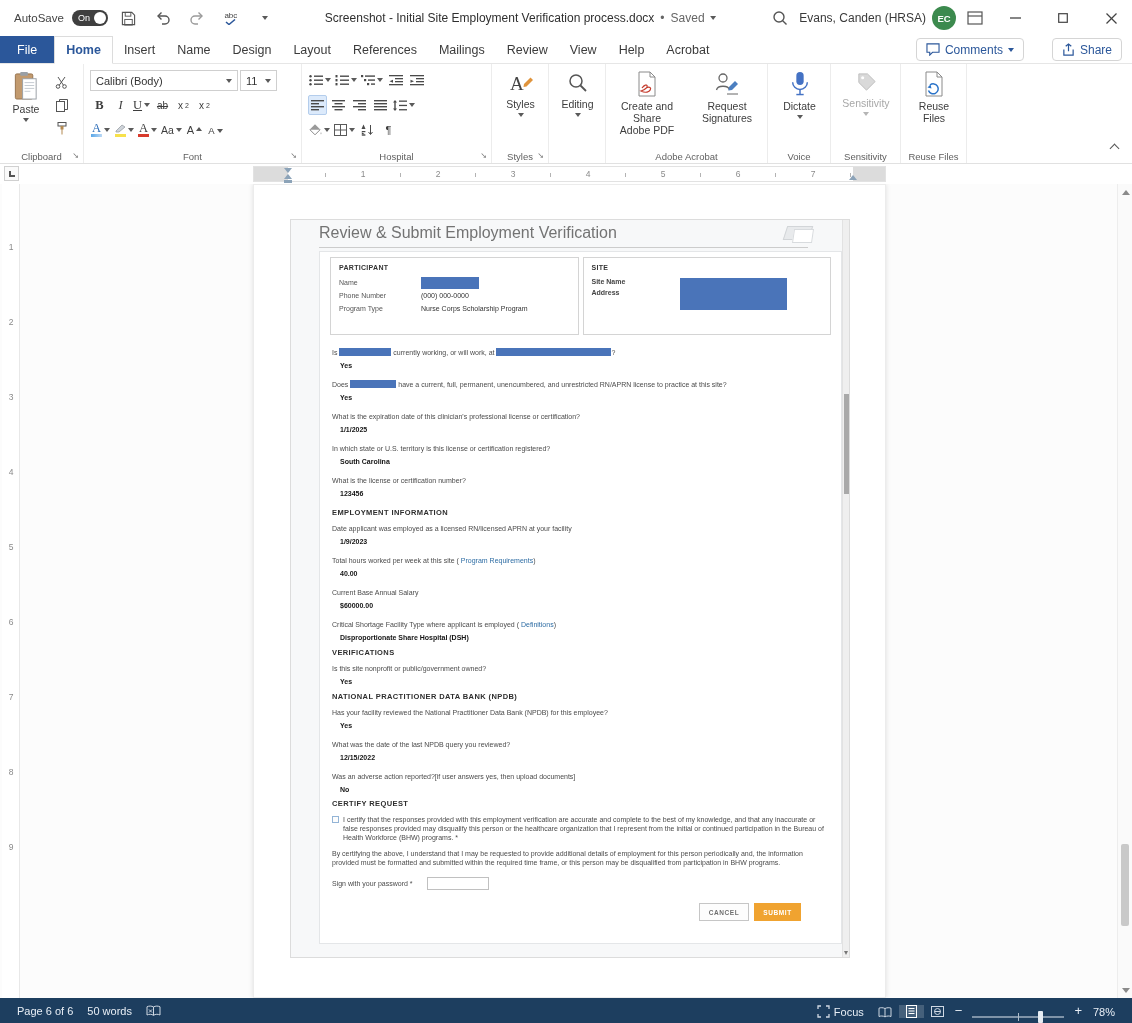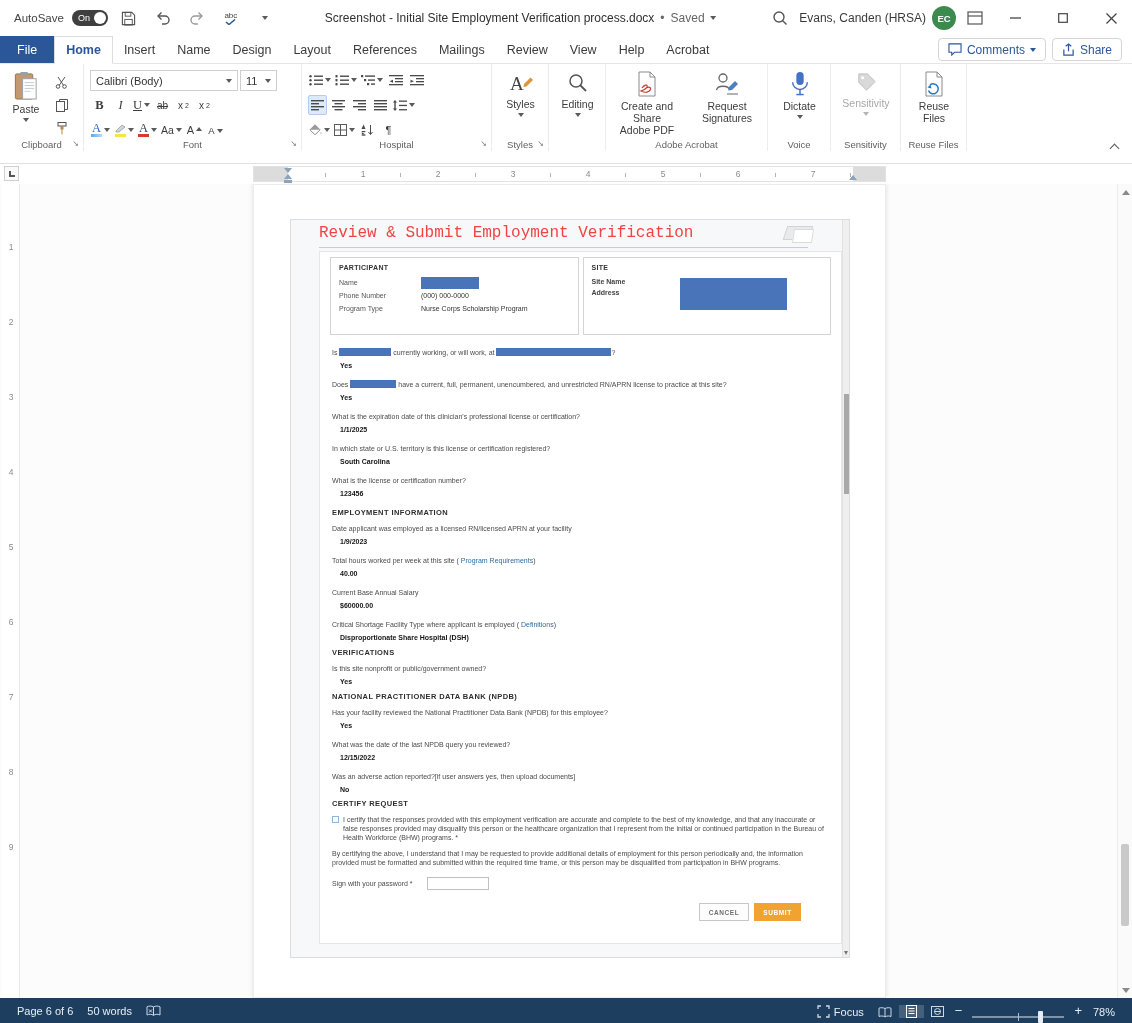--- a/index.html
+++ b/index.html
@@ -22,26 +22,26 @@
   .tb-right{margin-left:auto;display:flex;align-items:center;height:100%;gap:6px;}
   .user{font-size:12px;color:#3a3a3a;}
   .avatar{width:24px;height:24px;border-radius:50%;background:#3c8a4e;color:#fff;font-size:9.5px;font-weight:bold;display:flex;align-items:center;justify-content:center;}
   .win-btn{width:42px;height:36px;display:flex;align-items:center;justify-content:center;}
 
   
   .tabsbar{height:28px;display:flex;align-items:stretch;background:#fff;border-bottom:1px solid #e6e6e6;padding-right:10px;font-size:12.5px;flex:none;}
   .file-tab{background:#2b579a;color:#fff;padding:0 17px;display:flex;align-items:center;}
   .rtab{padding:0 11px;display:flex;align-items:center;color:#3b3b3b;}
   .rtab.active{background:#fff;border:1px solid #dcdcdc;border-bottom:1px solid #fff;margin-bottom:-1px;color:#2b579a;font-weight:bold;}
-  .tab-actions{margin-left:auto;display:flex;align-items:center;gap:6px;}
+  .tab-actions{margin-left:auto;display:flex;align-items:center;gap:28px;}
   .pill-btn{display:flex;align-items:center;gap:5px;height:23px;padding:0 9px;border:1px solid #d5d5d5;border-radius:4px;color:#2b579a;font-size:12px;}
 
   
   .ribbon{height:100px;position:relative;background:#fff;border-bottom:1px solid #e1e1e1;flex:none;}
-  .rgroup{position:absolute;top:0;bottom:12px;border-right:1px solid #ececec;}
+  .rgroup{position:absolute;top:0;bottom:0;border-right:1px solid #ececec;}
   .glabel{position:absolute;bottom:1px;left:0;right:0;text-align:center;font-size:9.5px;color:#5f5f5f;}
   .launcher{position:absolute;bottom:3px;right:4px;font-size:8px;color:#777;line-height:8px;}
   .frow{position:absolute;left:6px;display:flex;align-items:center;gap:2px;}
   .sbtn{height:20px;min-width:19px;display:inline-flex;align-items:center;justify-content:center;gap:2px;border-radius:2px;color:#3d3d3d;padding:0 1px;}
   .sbtn.active{background:#dceafb;border:1px solid #b4cdec;}
   .combo{height:21px;border:1px solid #cfcfcf;display:flex;align-items:center;justify-content:space-between;padding:0 5px;font-size:11px;background:#fff;color:#333;}
   .bigbtn{display:flex;flex-direction:column;align-items:center;gap:3px;padding-top:7px;font-size:10.5px;color:#3d3d3d;text-align:center;line-height:12px;position:absolute;top:0;}
   .bigbtn.gray{color:#a8a8a8;}
   .serifL{font-family:"Liberation Serif",serif;font-size:12.5px;}
   .clr{display:flex;flex-direction:column;align-items:center;line-height:10px;}
@@ -63,21 +63,21 @@
   .mk-r{left:595px;top:8px;border-left:4px solid transparent;border-right:4px solid transparent;border-bottom:5px solid #8ca3b8;}
 
   
   .main{flex:1;position:relative;background:#fcfcfc;overflow:hidden;}
   .vruler{position:absolute;left:2px;top:0;bottom:0;width:18px;background:#fff;border-right:1px solid #e8e8e8;}
   .vnum{position:absolute;left:0;width:18px;text-align:center;font-size:8.5px;color:#8a8a8a;}
   .page{position:absolute;left:253px;top:0;width:633px;height:100%;background:#fff;border:1px solid #ececec;box-shadow:0 0 5px rgba(0,0,0,0.12);}
 
   
   .shot{position:absolute;left:36px;top:34px;width:560px;height:739px;background:#f7f8f9;border:1px solid #dcdcdc;}
-  .shot-title{position:absolute;left:28px;top:4px;font-family:Liberation Mono, monospace;font-size:16px;color:#ef4444;}
+  .shot-title{position:absolute;left:28px;top:4px;font-family:Liberation Sans, sans-serif;font-size:16px;color:#737373;}
   .shot-divider{position:absolute;left:28px;top:27px;width:489px;height:1px;background:#cccccc;}
   .fold{position:absolute;right:38px;top:6px;width:26px;height:14px;background:#e8eaec;border:1px solid #d2d5d8;transform:skewX(-18deg);}
   .fold:after{content:"";position:absolute;right:-4px;top:2px;width:18px;height:12px;background:#fff;border:1px solid #d8dbde;transform:skewX(10deg);}
   .panel{position:absolute;left:28px;top:31px;width:523px;height:693px;background:#fff;border:1px solid #e4e6e8;}
   .boxrow{display:flex;gap:4px;padding:5px 10px 0;}
   .infobox{flex:1;border:1px solid #d4d4d4;height:78px;padding:6px 8px;position:relative;font-size:7px;}
   .ibx-h{font-weight:bold;color:#333;letter-spacing:.3px;margin-bottom:5px;font-size:7px;}
   .ibx-row{display:flex;align-items:center;min-height:13px;color:#555;}
   .ibx-l{width:82px;flex:none;}
   .ibx-v{color:#333;}

